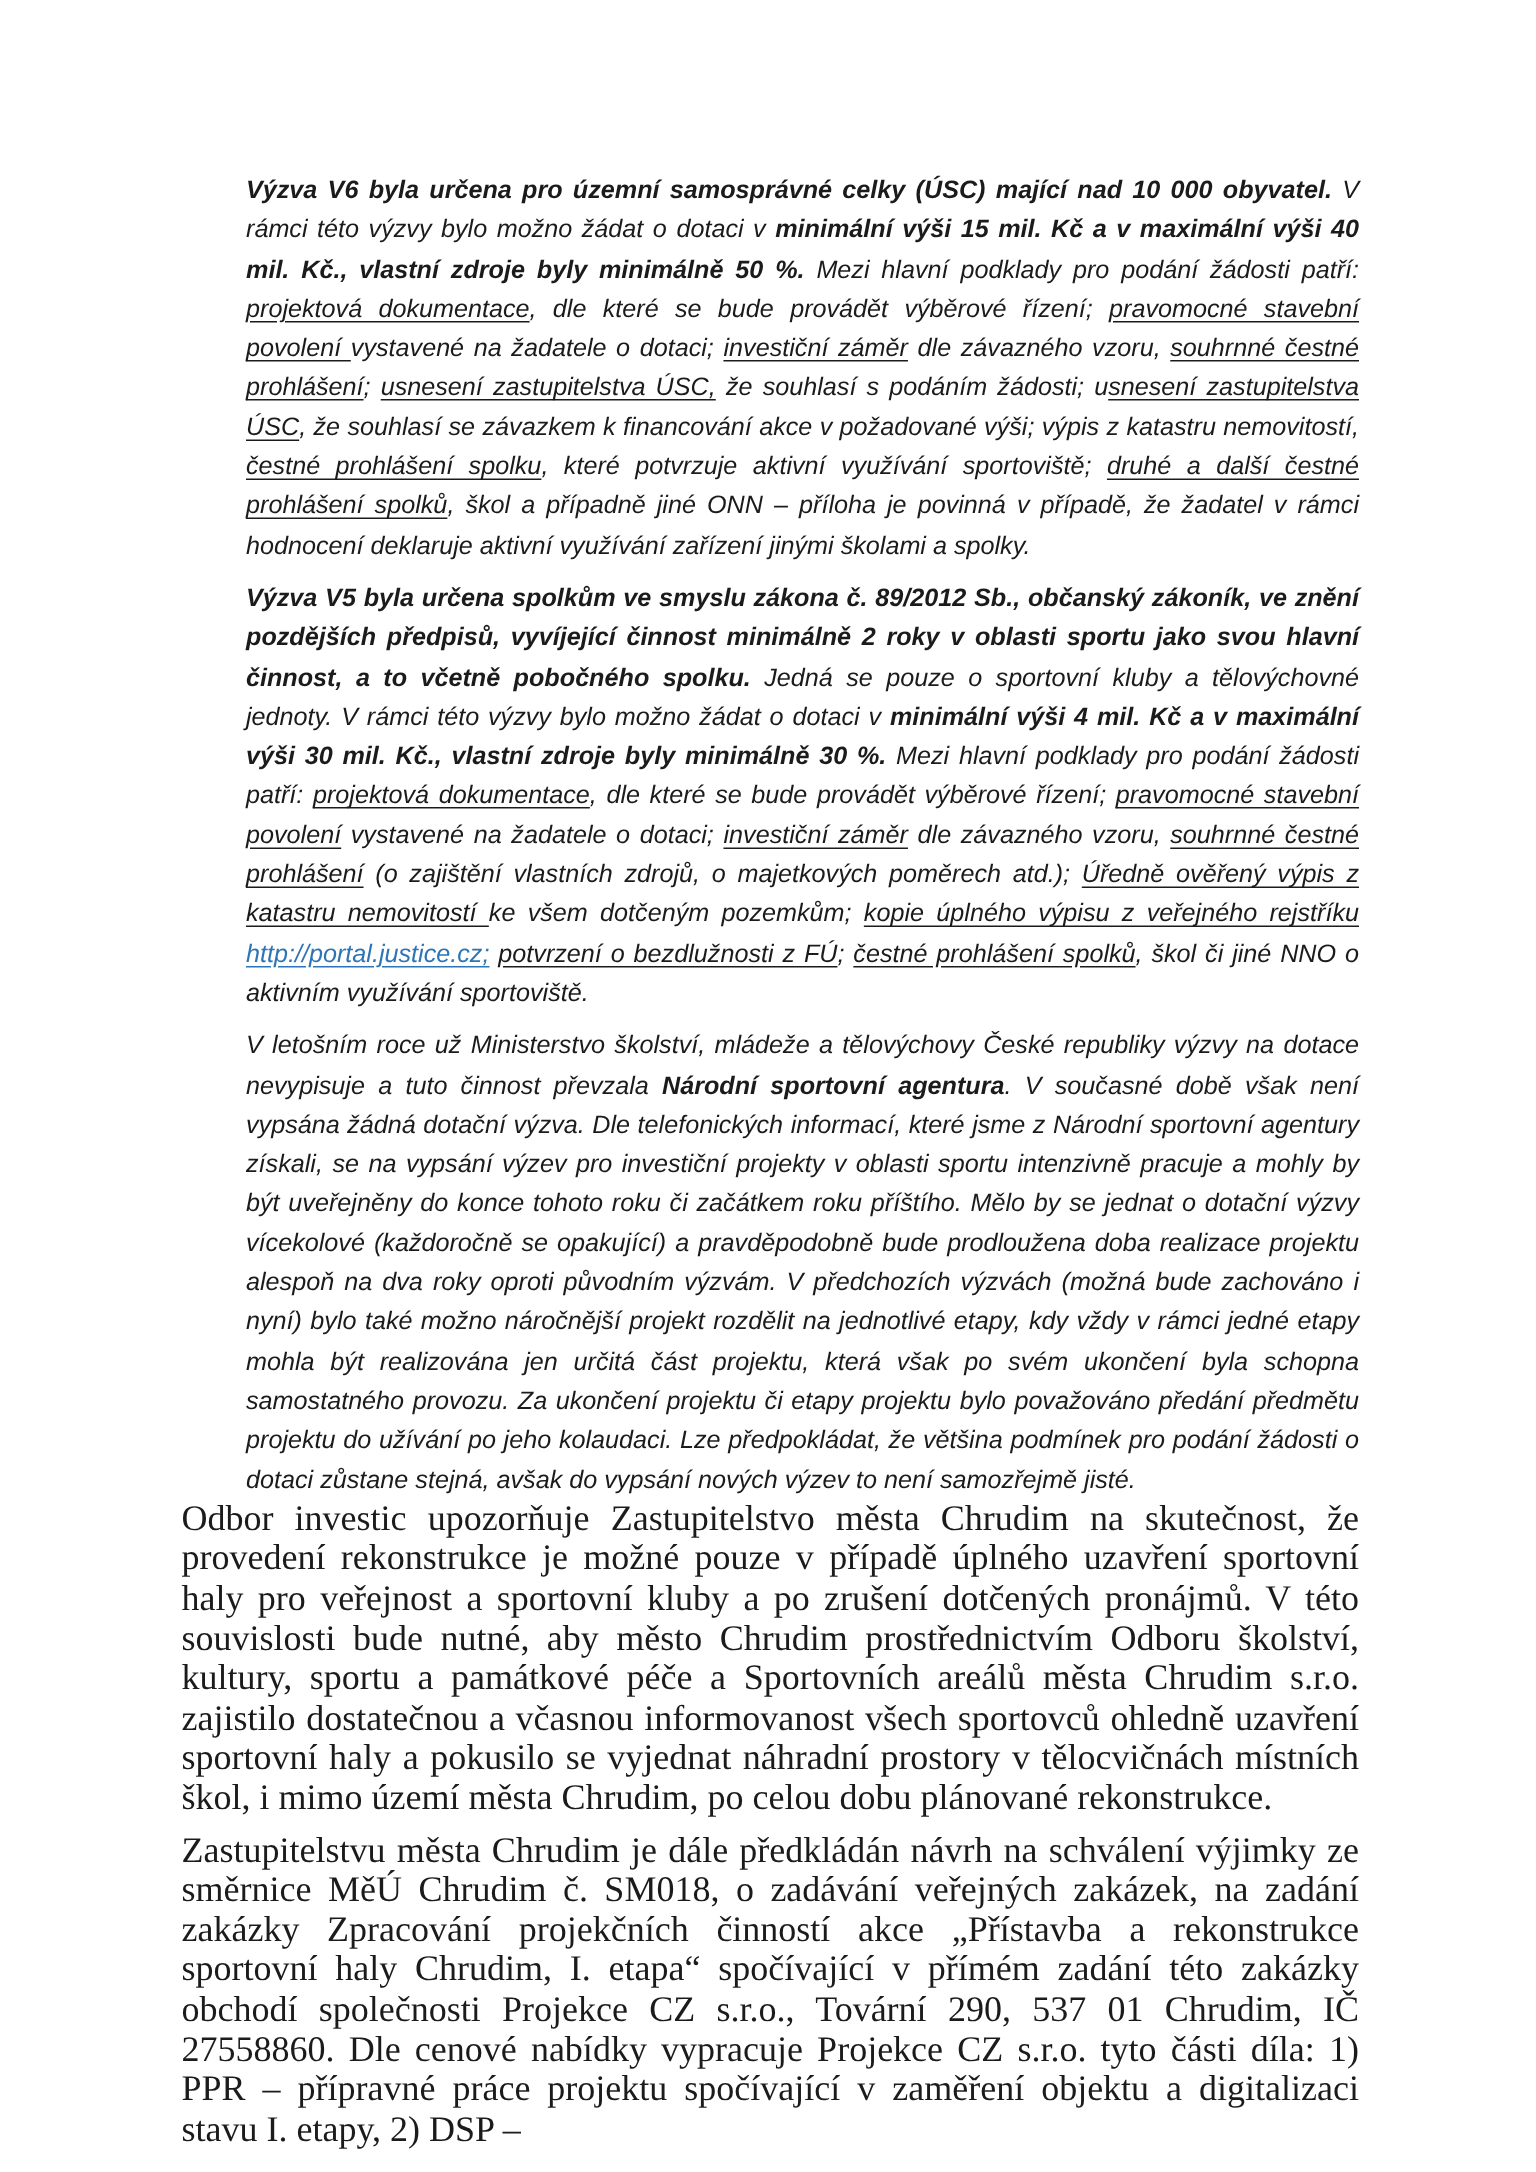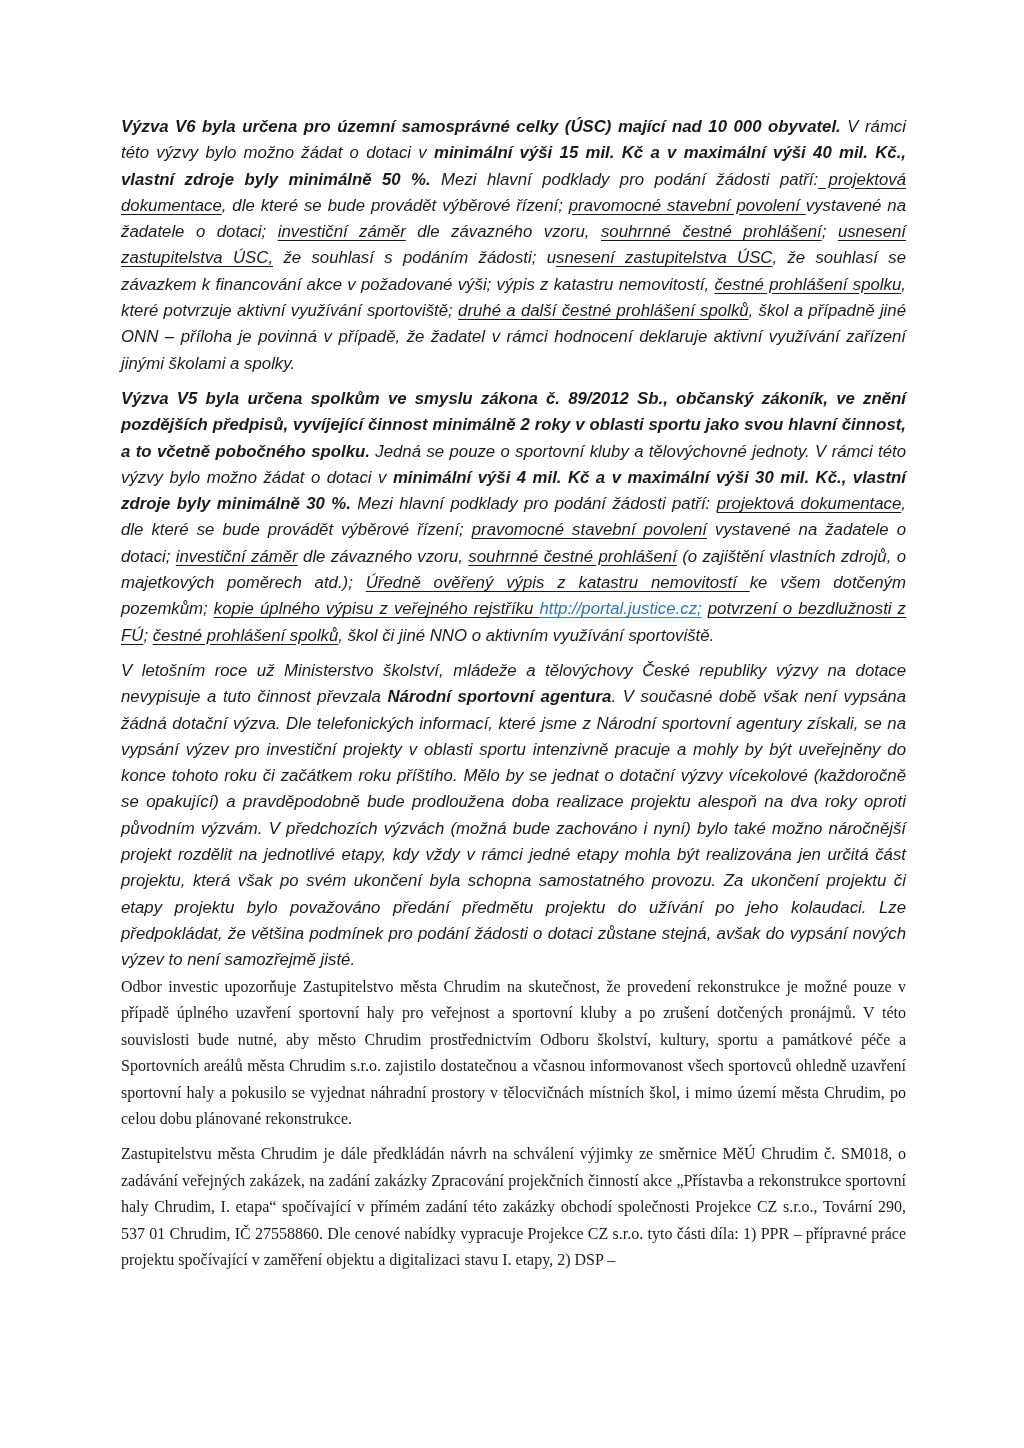--- a/index.html
+++ b/index.html
@@ -18,25 +18,26 @@
     top: 114px;
     width: 785px;
     color: var(--text-color, #1b1b1b);
   }
   p.para { margin: 0 0 9px 0; text-align: justify; }
   p.sans-italic {
     font-family: "Liberation Sans", sans-serif;
     font-style: italic;
     font-size: 16.8px;
     line-height: 26.3px;
+    margin-left: 43px;
   }
   p.serif {
     font-family: "Liberation Serif", serif;
     font-style: normal;
-    font-size: 16px;
+    font-size: 24px;
     line-height: 26.6px;
     margin-bottom: 8px;
   }
   
   .doc-body p:nth-of-type(3) { margin-top: 5px; margin-bottom: 0; }
   .b { font-weight: bold; }
   .u { text-decoration: underline; text-underline-offset: 3px; }
   a.link {
     color: var(--link-color, #2E75B6);
     text-decoration: underline;

